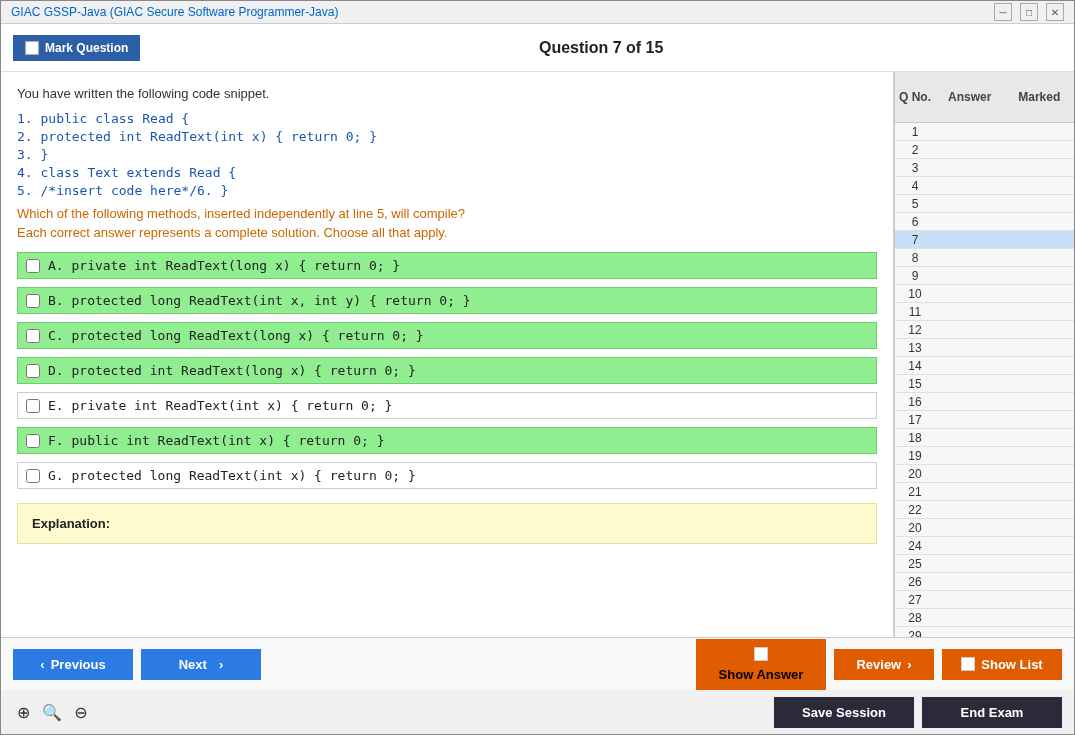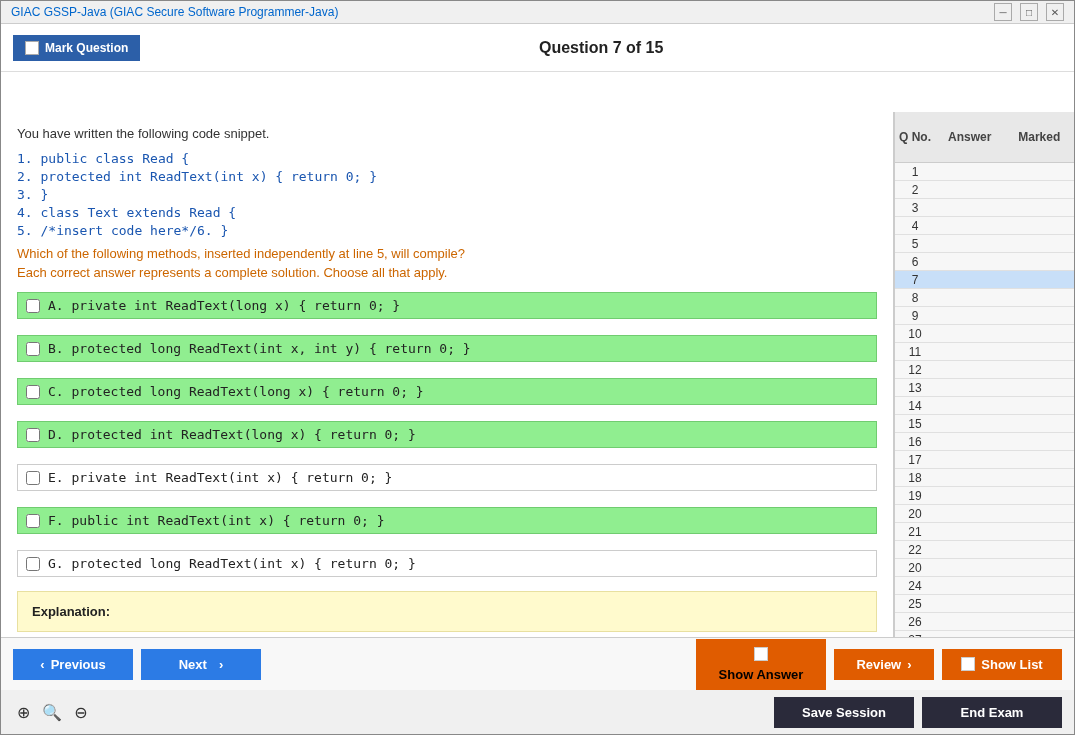--- a/index.html
+++ b/index.html
@@ -88,21 +88,20 @@
       flex: 1;
       text-align: center;
       font-size: 16px;
       font-weight: bold;
       color: #222;
     }
     .main-body {
       display: flex;
       flex: 1;
       overflow: hidden;
-      margin-top: 40px;
     }
     .question-panel {
       flex: 1;
       padding: 14px 16px;
       overflow-y: auto;
       border-right: 1px solid #ccc;
     }
     .question-text {
       color: #333;
       margin-bottom: 10px;
@@ -123,21 +122,21 @@
       color: #333;
       font-size: 13px;
       margin-bottom: 12px;
     }
     .sub-instruction span {
       color: #cc6600;
     }
     .answer-options {
       display: flex;
       flex-direction: column;
-      gap: 16px;
+      gap: 8px;
       margin-bottom: 14px;
     }
     .option-row {
       display: flex;
       align-items: center;
       gap: 8px;
       padding: 5px 8px;
       border: 1px solid #ccc;
     }
     .option-row.highlighted {

